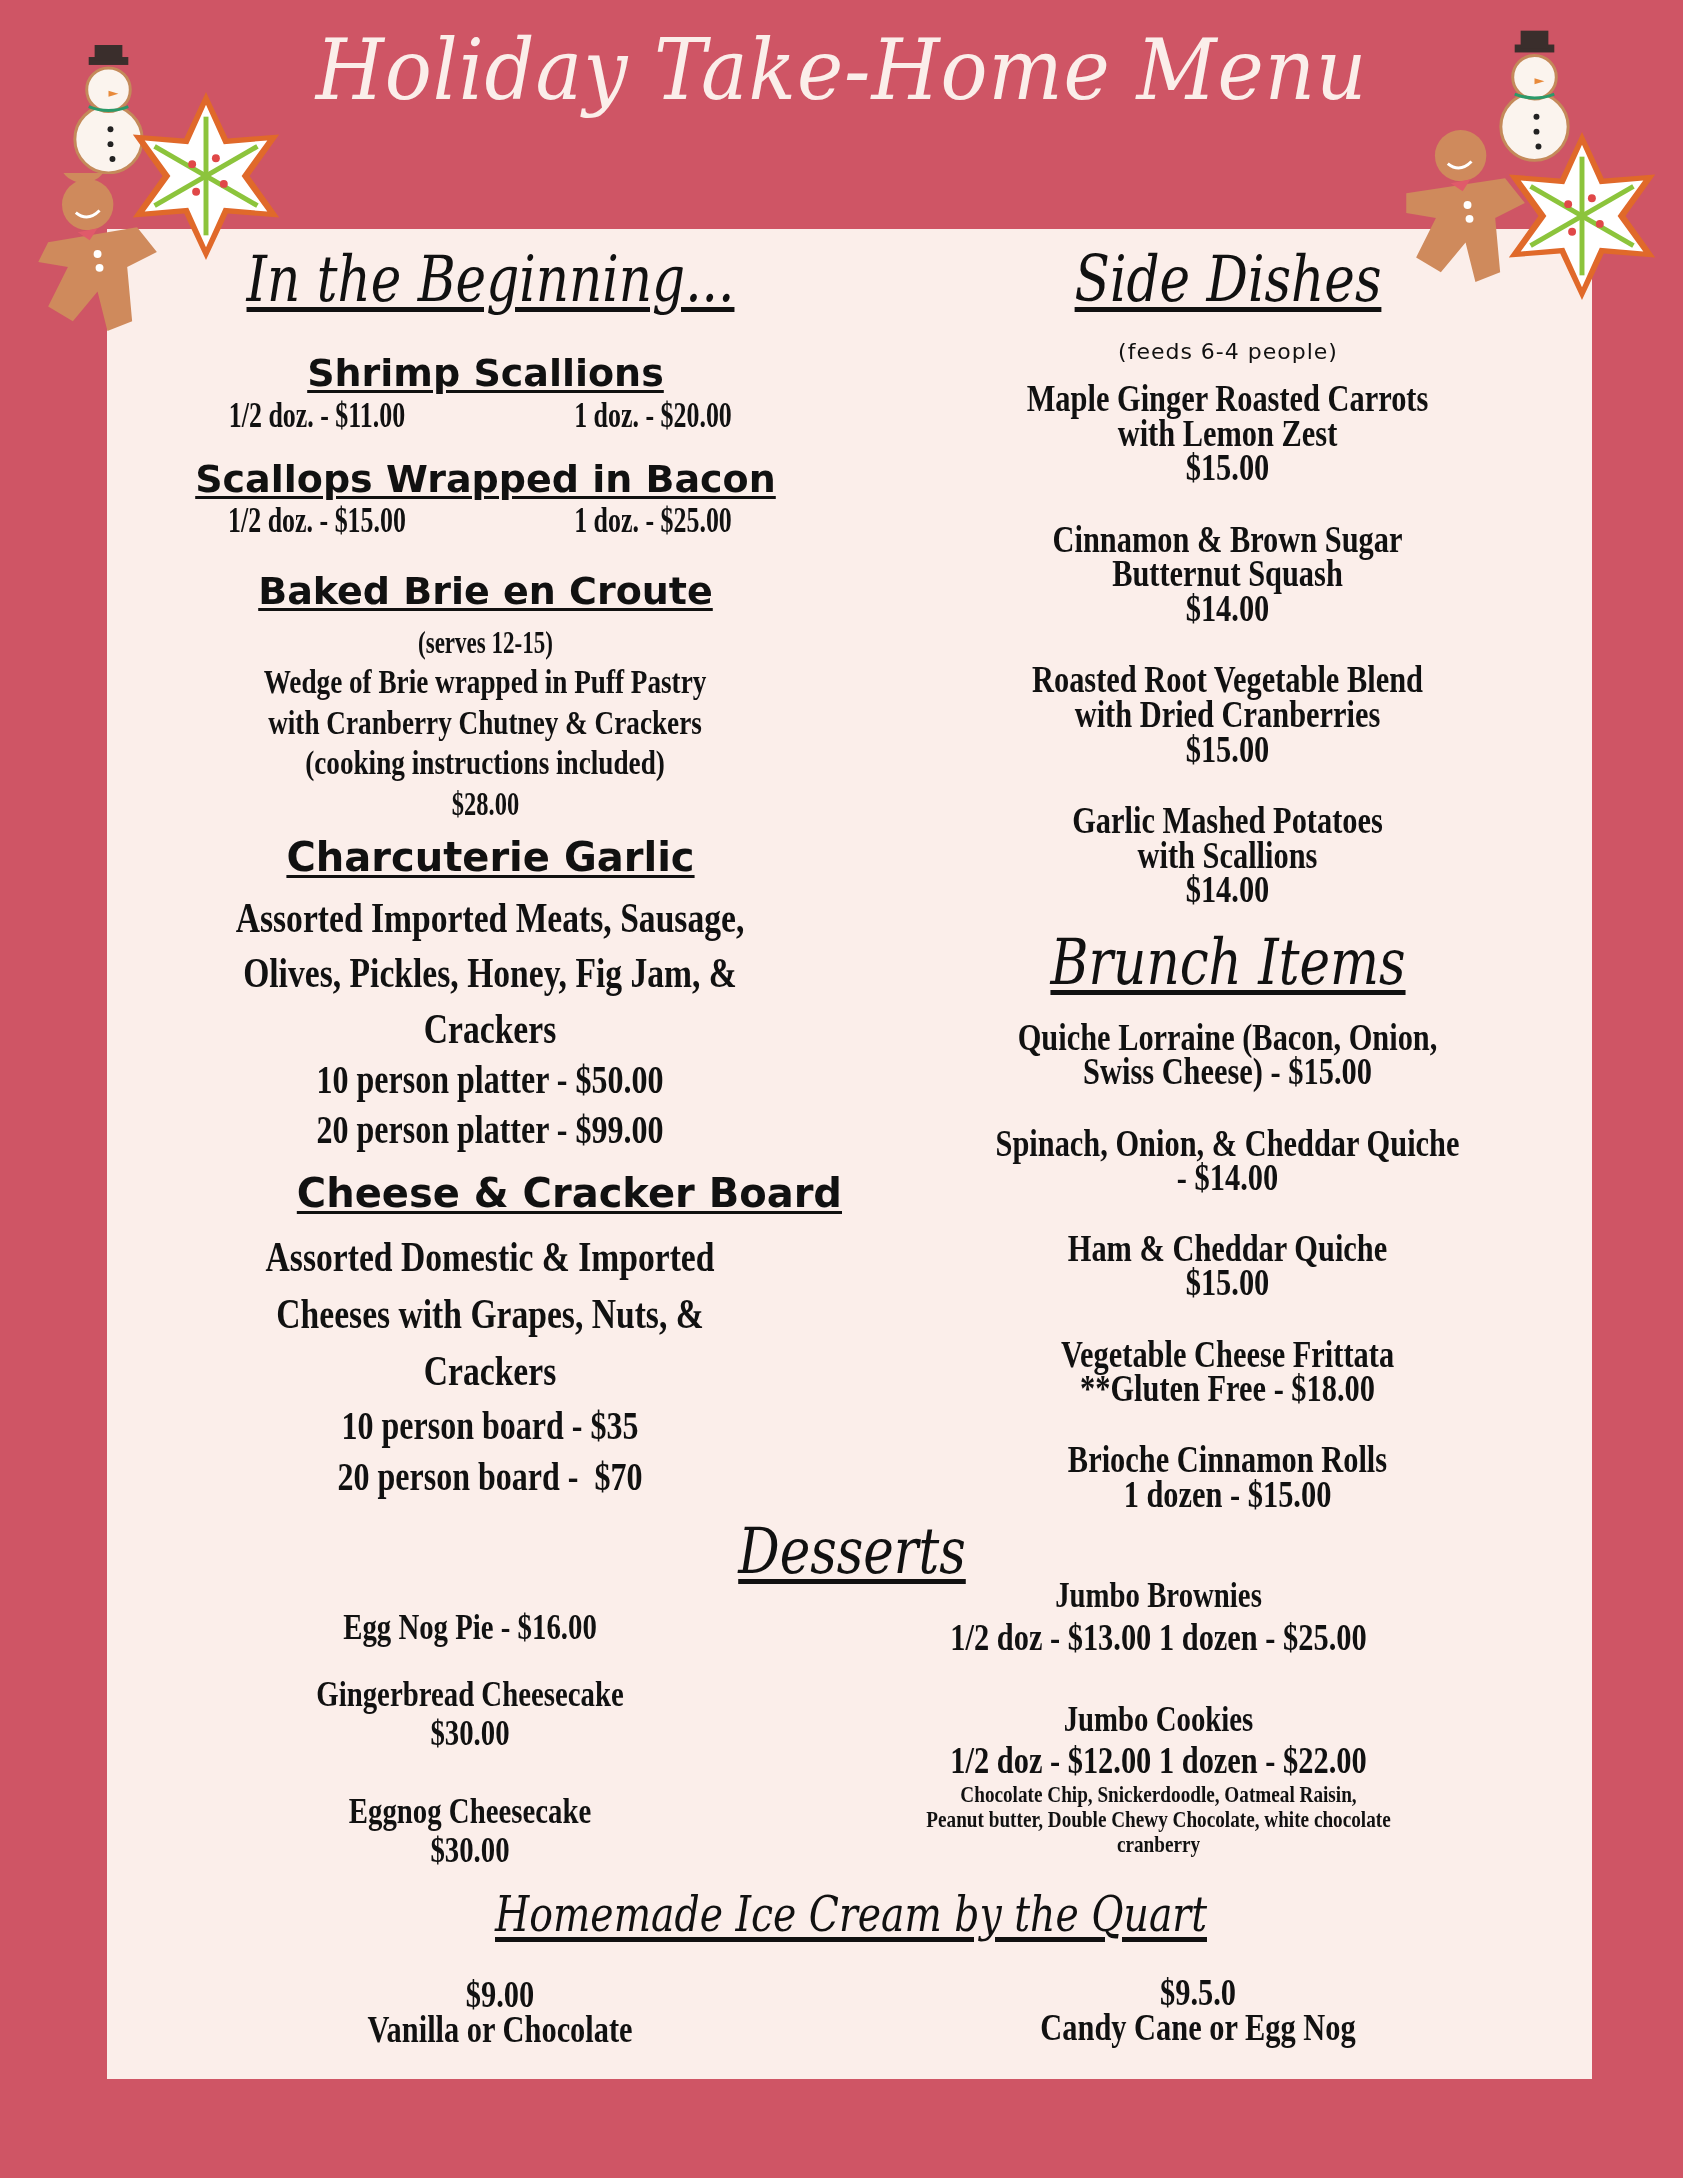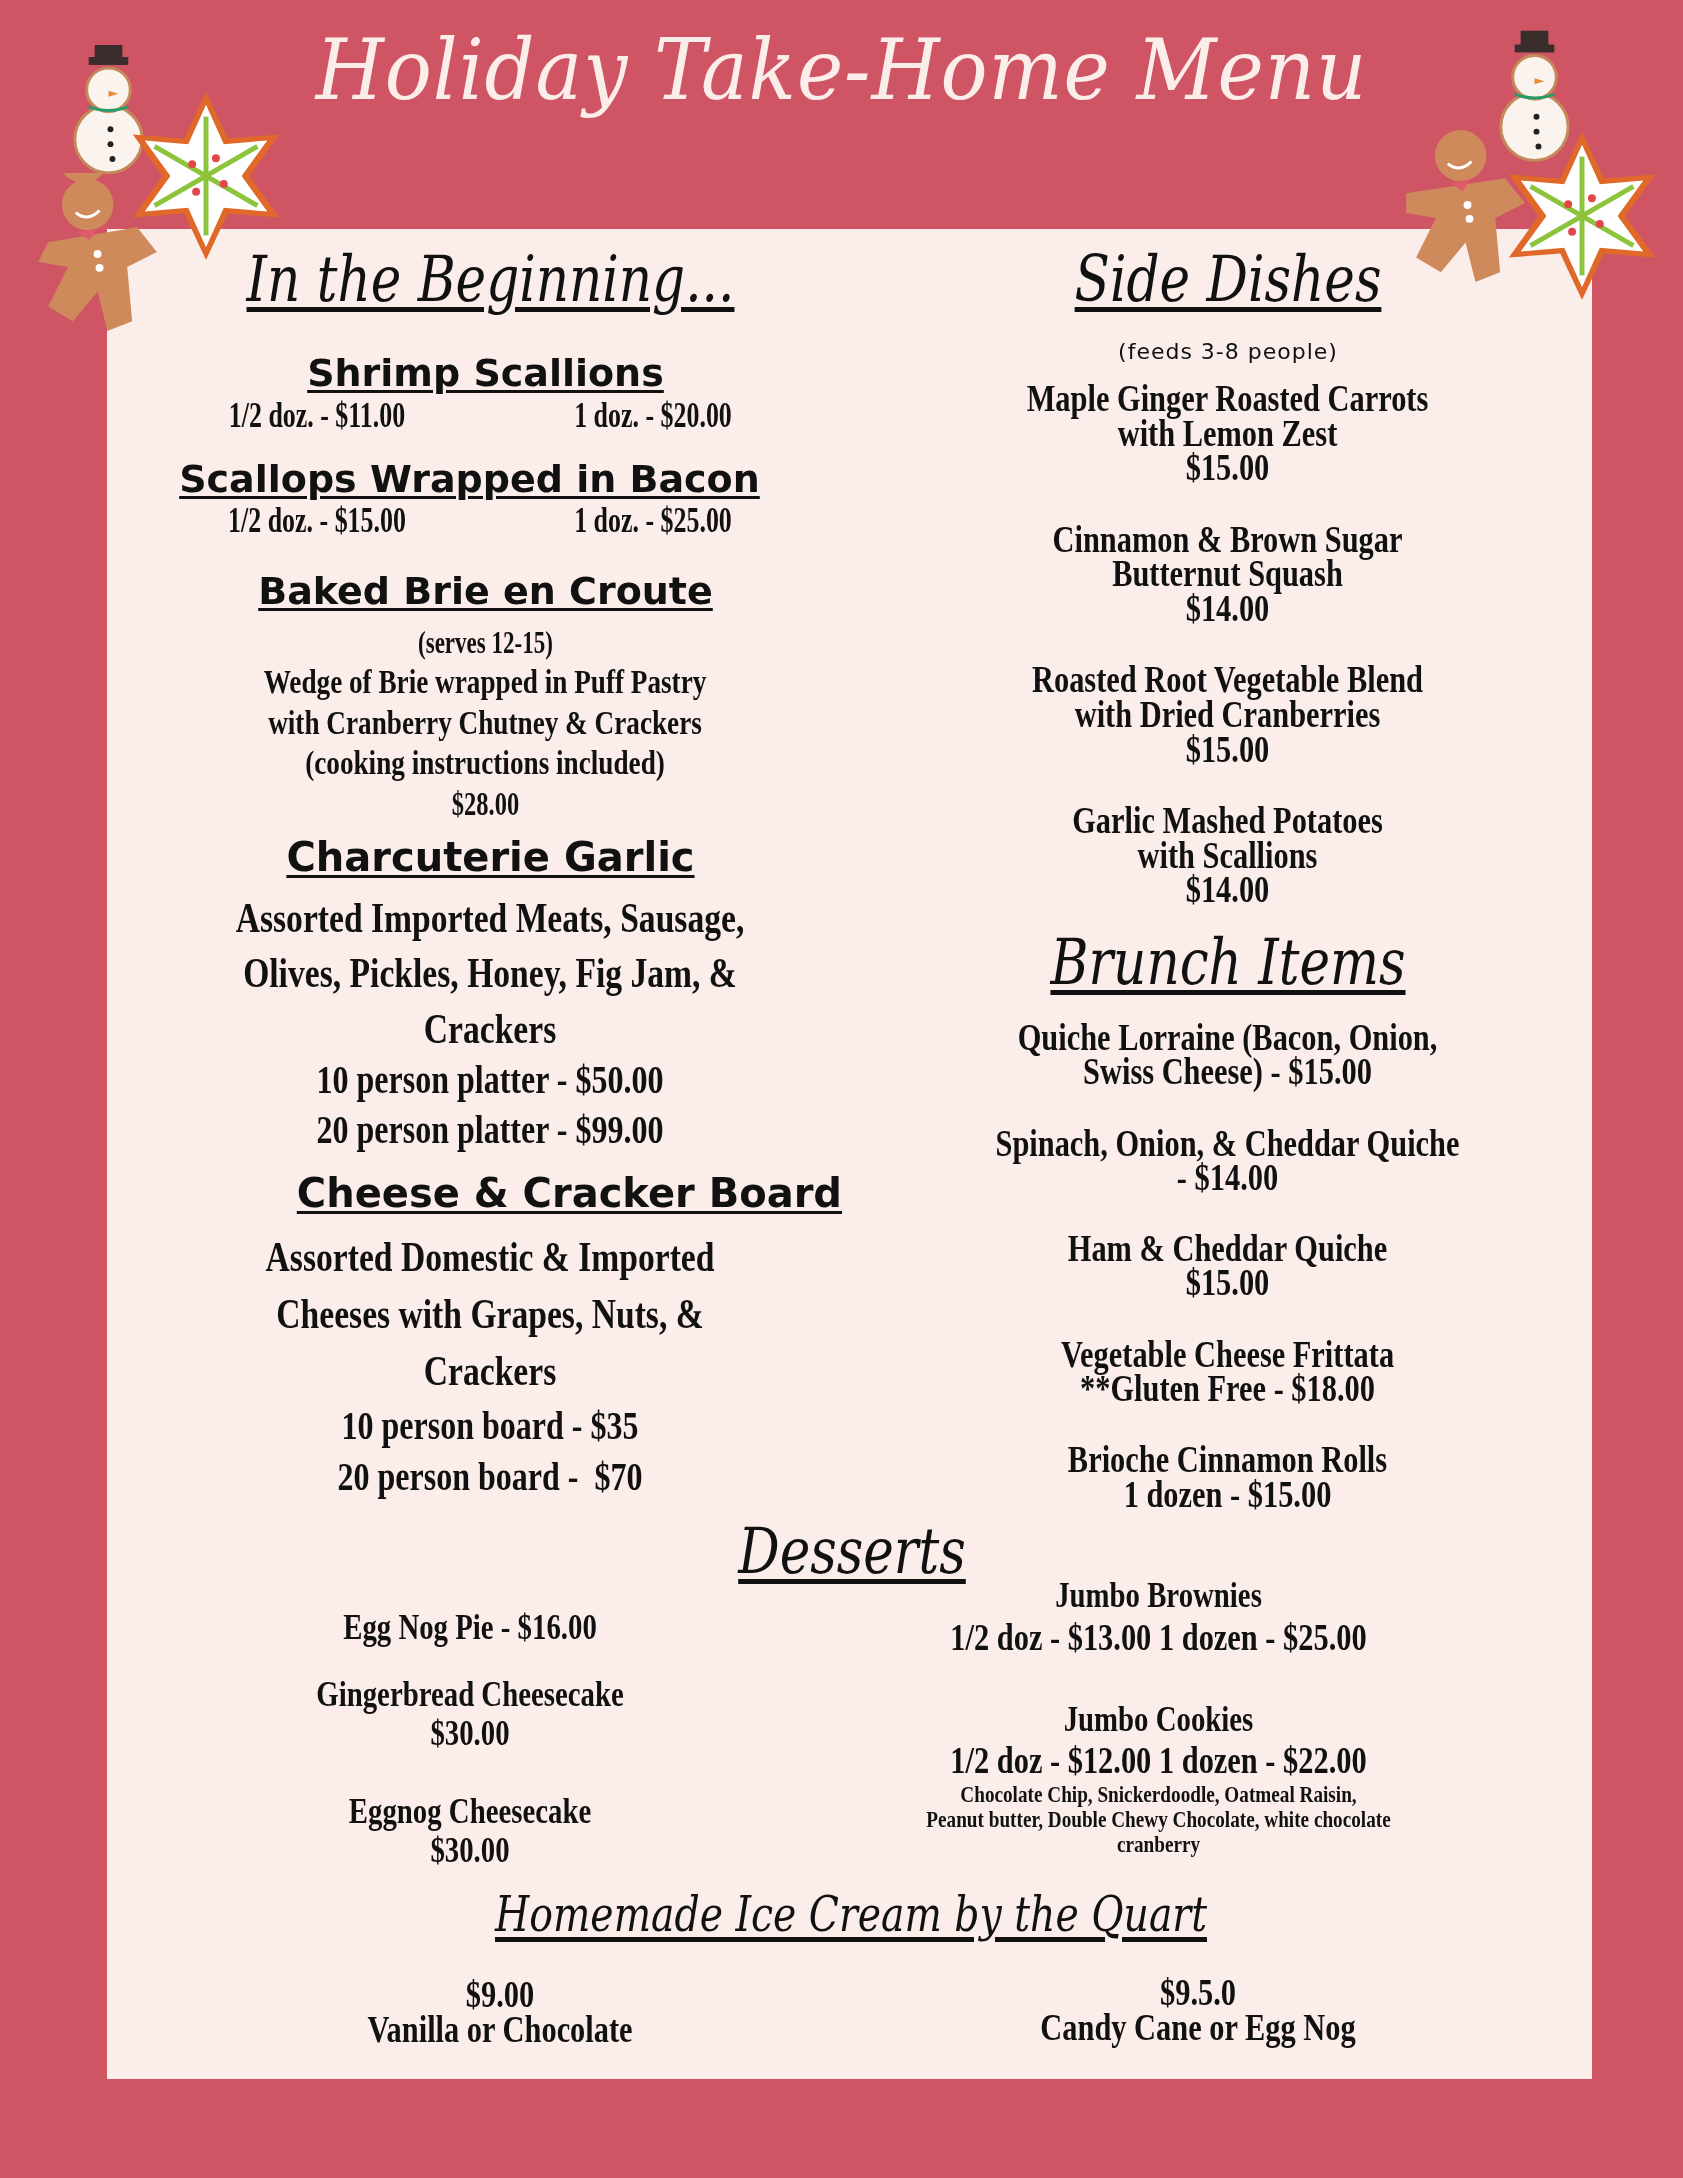--- a/index.html
+++ b/index.html
@@ -117,21 +117,21 @@
       <circle cx="-10" cy="16" r="4"></circle>
     </g>
 </svg>
 
 <div class="abs script-head" style="left:149px;top:243px;width:683px;font-size:63px;">In the Beginning...</div>
 
 <div class="abs sans-head" style="left:149px;top:351px;width:673px;font-size:38px;">Shrimp Scallions</div>
 <div class="abs cond" style="left:129px;top:394px;width:376px;font-size:36px;">1/2 doz. - $11.00</div>
 <div class="abs cond" style="left:465px;top:394px;width:376px;font-size:36px;">1 doz. - $20.00</div>
 
-<div class="abs sans-head" style="left:133px;top:457px;width:673px;font-size:38px;">Scallops Wrapped in Bacon</div>
+<div class="abs sans-head" style="left:149px;top:457px;width:673px;font-size:38px;">Scallops Wrapped in Bacon</div>
 <div class="abs cond" style="left:129px;top:499px;width:376px;font-size:36px;">1/2 doz. - $15.00</div>
 <div class="abs cond" style="left:465px;top:499px;width:376px;font-size:36px;">1 doz. - $25.00</div>
 
 <div class="abs sans-head" style="left:149px;top:569px;width:673px;font-size:38px;text-decoration:underline;">Baked Brie en Croute</div>
 <div class="abs cond" style="left:149px;top:624px;width:673px;font-size:32px;">(serves 12-15)</div>
 <div class="abs condn" style="left:109px;top:663px;width:752px;font-size:34px;">Wedge of Brie wrapped in Puff Pastry</div>
 <div class="abs condn" style="left:109px;top:704px;width:752px;font-size:34px;">with Cranberry Chutney &amp; Crackers</div>
 <div class="abs condn" style="left:109px;top:744px;width:752px;font-size:34px;">(cooking instructions included)</div>
 <div class="abs cond" style="left:149px;top:785px;width:673px;font-size:34px;">$28.00</div>
 
@@ -143,21 +143,21 @@
 <div class="abs condn" style="left:89px;top:1106px;width:802px;font-size:40px;">20 person platter - $99.00</div>
 
 <div class="abs sans-head" style="left:159px;top:1170px;width:683px;font-size:40px;text-align:right;">Cheese &amp; Cracker Board</div>
 <div class="abs condn" style="left:89px;top:1233px;width:802px;font-size:42px;">Assorted Domestic &amp; Imported</div>
 <div class="abs condn" style="left:89px;top:1290px;width:802px;font-size:42px;">Cheeses with Grapes, Nuts, &amp;</div>
 <div class="abs condn" style="left:89px;top:1347px;width:802px;font-size:42px;">Crackers</div>
 <div class="abs condn" style="left:89px;top:1402px;width:802px;font-size:40px;">10 person board - $35</div>
 <div class="abs condn" style="left:89px;top:1453px;width:802px;font-size:40px;white-space:pre;">20 person board -  $70</div>
 
 <div class="abs script-head" style="left:921px;top:243px;width:614px;font-size:63px;">Side Dishes</div>
-<div class="abs small-sans" style="left:921px;top:339px;width:614px;">(feeds 3-8 people)</div>
+<div class="abs small-sans" style="left:921px;top:339px;width:614px;">(feeds 6-4 people)</div>
 
 <div class="abs condn lh" style="left:871px;top:379px;width:713px;font-size:38px;">Maple Ginger Roasted Carrots</div>
 <div class="abs condn lh" style="left:871px;top:414px;width:713px;font-size:38px;">with Lemon Zest</div>
 <div class="abs condn lh" style="left:871px;top:448px;width:713px;font-size:38px;">$15.00</div>
 
 <div class="abs condn lh" style="left:871px;top:520px;width:713px;font-size:38px;">Cinnamon &amp; Brown Sugar</div>
 <div class="abs condn lh" style="left:871px;top:554px;width:713px;font-size:38px;">Butternut Squash</div>
 <div class="abs condn lh" style="left:871px;top:589px;width:713px;font-size:38px;">$14.00</div>
 
 <div class="abs condn lh" style="left:871px;top:660px;width:713px;font-size:38px;">Roasted Root Vegetable Blend</div>

